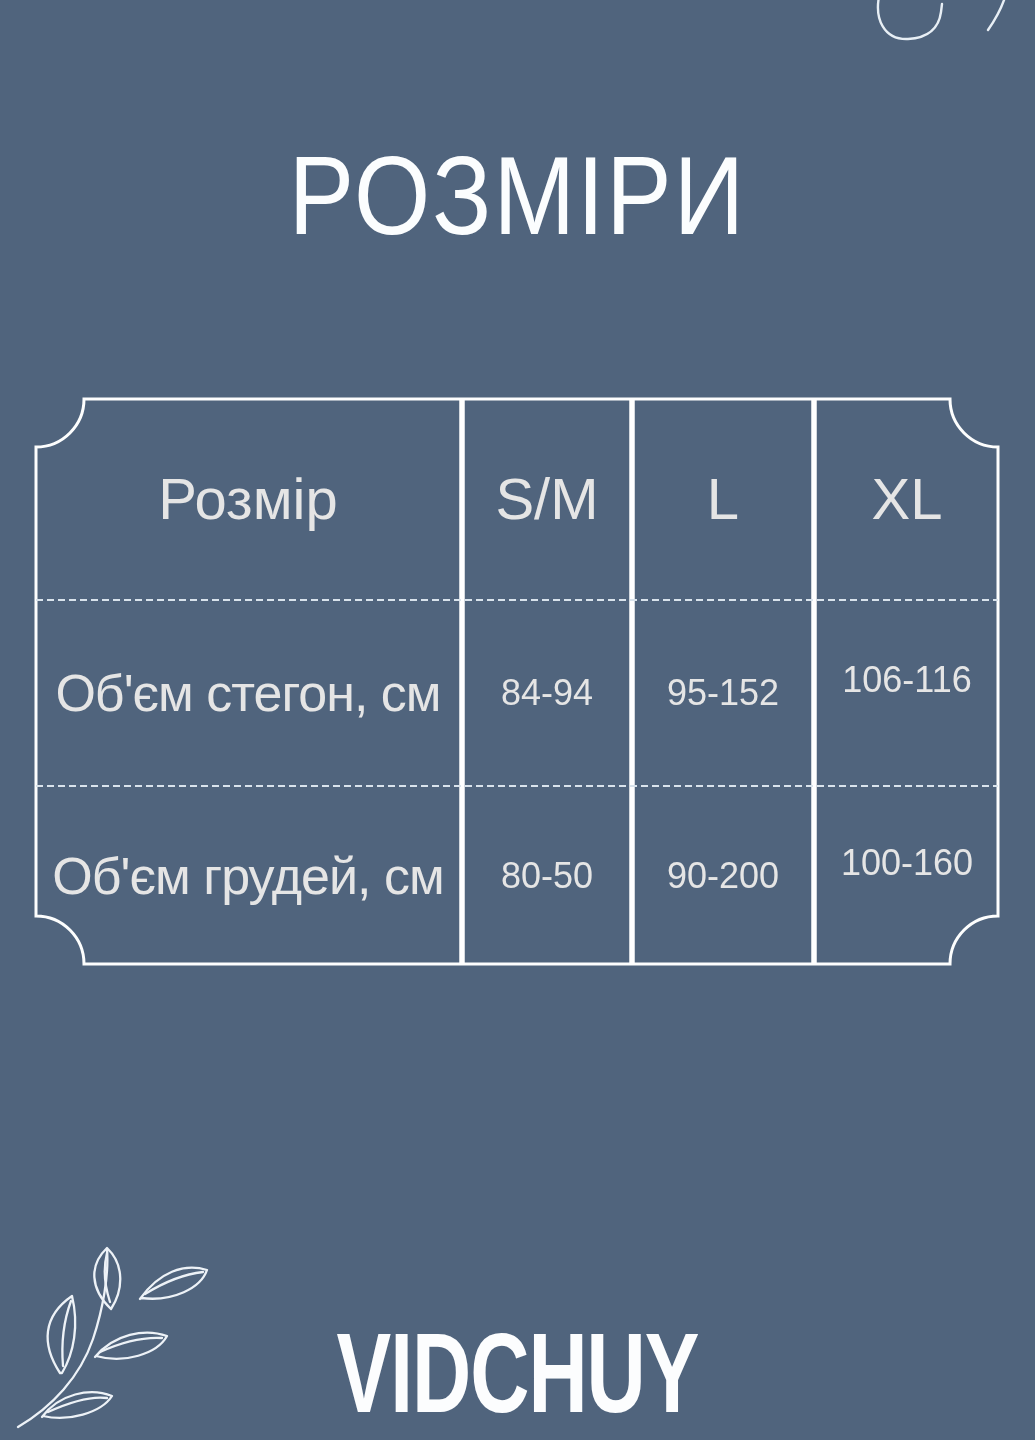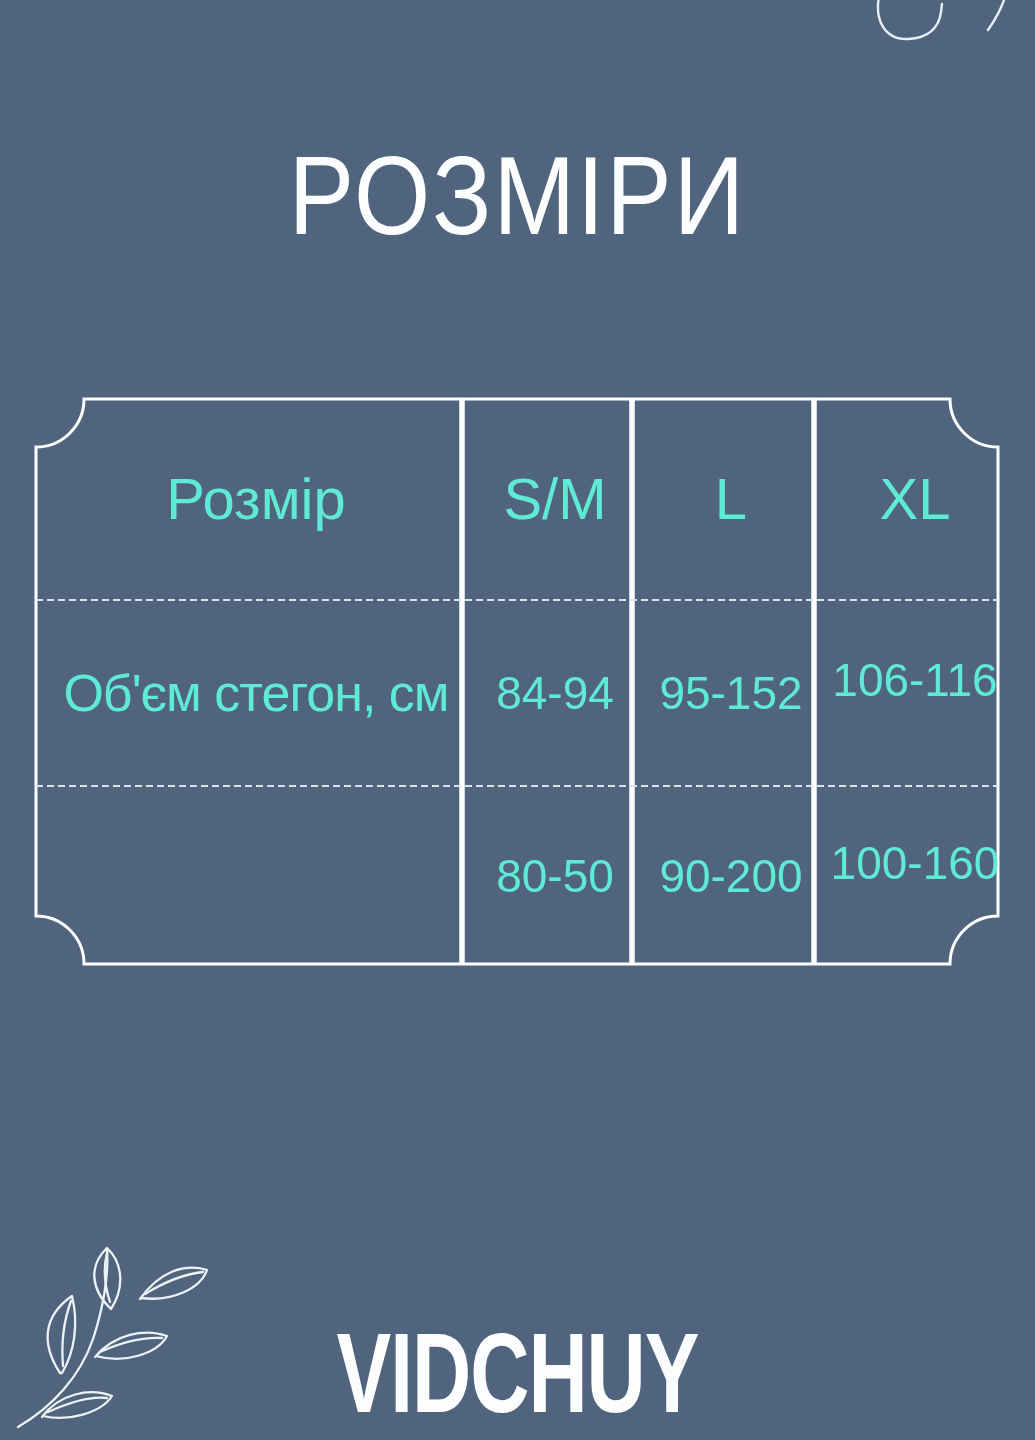--- a/index.html
+++ b/index.html
@@ -22,31 +22,31 @@
     color:#fbfdfe;line-height:1;
     transform:scaleY(1.13);transform-origin:50% 0;
     white-space:nowrap;
   }
 
   
   .size-table{position:absolute;left:34px;top:397px;width:966px;height:569px;}
   .table-lines{position:absolute;left:0;top:0;width:966px;height:569px;overflow:visible;}
   .cell{
     position:absolute;display:flex;align-items:center;justify-content:center;
-    color:#5eead4;line-height:1;white-space:nowrap;margin-left:8px;
+    color:#e5e5e5;line-height:1;white-space:nowrap;
   }
   .head{top:0;height:203px;font-size:58px;}
   .r1{top:203px;height:186px;}
   .r2{top:389px;height:180px;}
   .c0{left:0;width:428px;}
   .c1{left:428px;width:170px;text-align:right;}
   .c2{left:598px;width:182px;}
   .c3{left:780px;width:186px;}
   .rowlabel{font-size:52px;letter-spacing:-1px;}
-  .val{font-size:46px;}
+  .val{font-size:36px;}
   .r1.c3 .val,.r2.c3 .val{transform:translateY(-13px);}
 
   
   .branch{position:absolute;left:10px;top:1225px;width:230px;height:215px;overflow:visible;}
 
   
   .brand{
     position:absolute;top:1317px;left:0;width:100%;
     text-align:center;font-size:82px;font-weight:700;letter-spacing:-1px;
     color:#fcfdfe;line-height:1;
@@ -98,20 +98,23 @@
     <div class="cell r1 c1">
         <span class="val">84-94</span>
       </div>
     <div class="cell r1 c2">
         <span class="val">95-152</span>
       </div>
     <div class="cell r1 c3">
         <span class="val">106-116</span>
       </div>
 
+    <div class="cell r2 c0">
+        <span class="rowlabel">Об'єм грудей, см</span>
+      </div>
     <div class="cell r2 c1">
         <span class="val">80-50</span>
       </div>
     <div class="cell r2 c2">
         <span class="val">90-200</span>
       </div>
     <div class="cell r2 c3">
         <span class="val">100-160</span>
       </div>
   </div>

